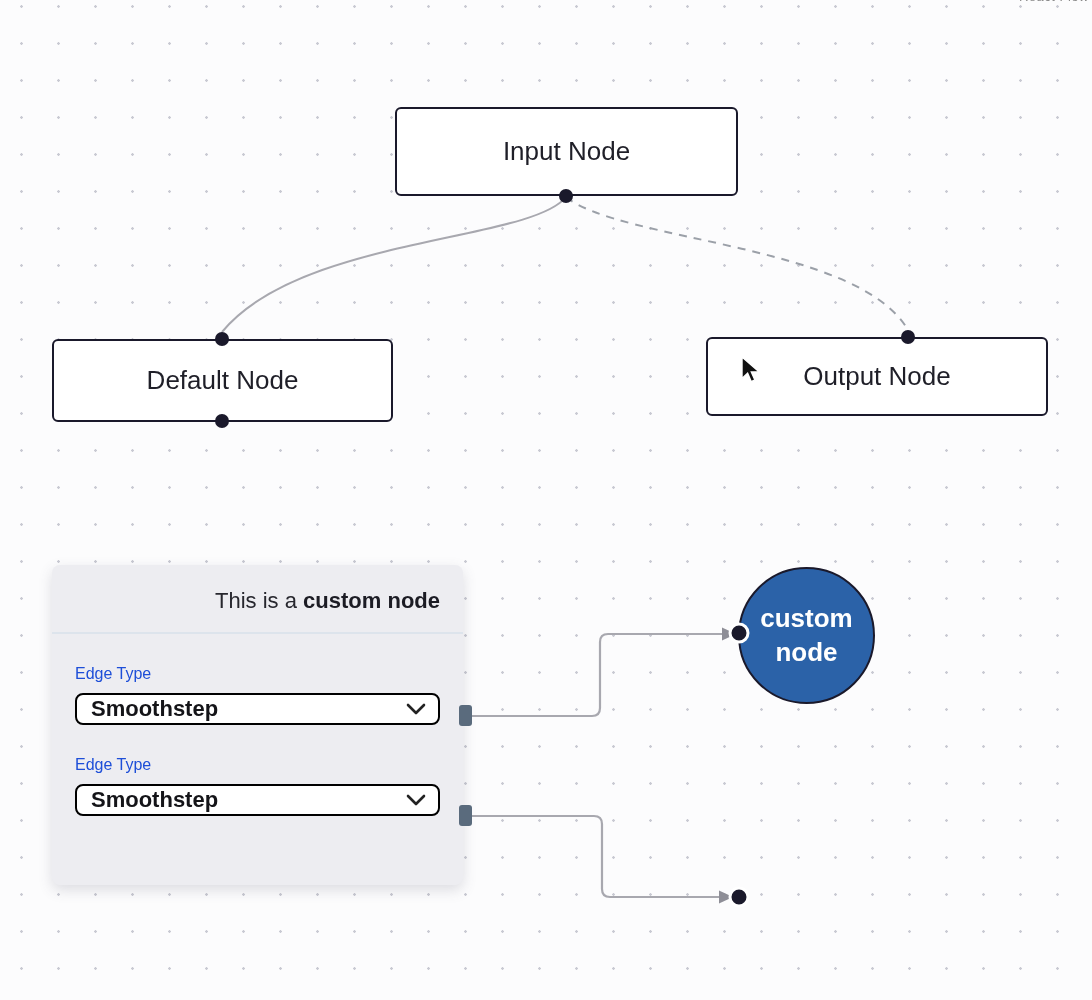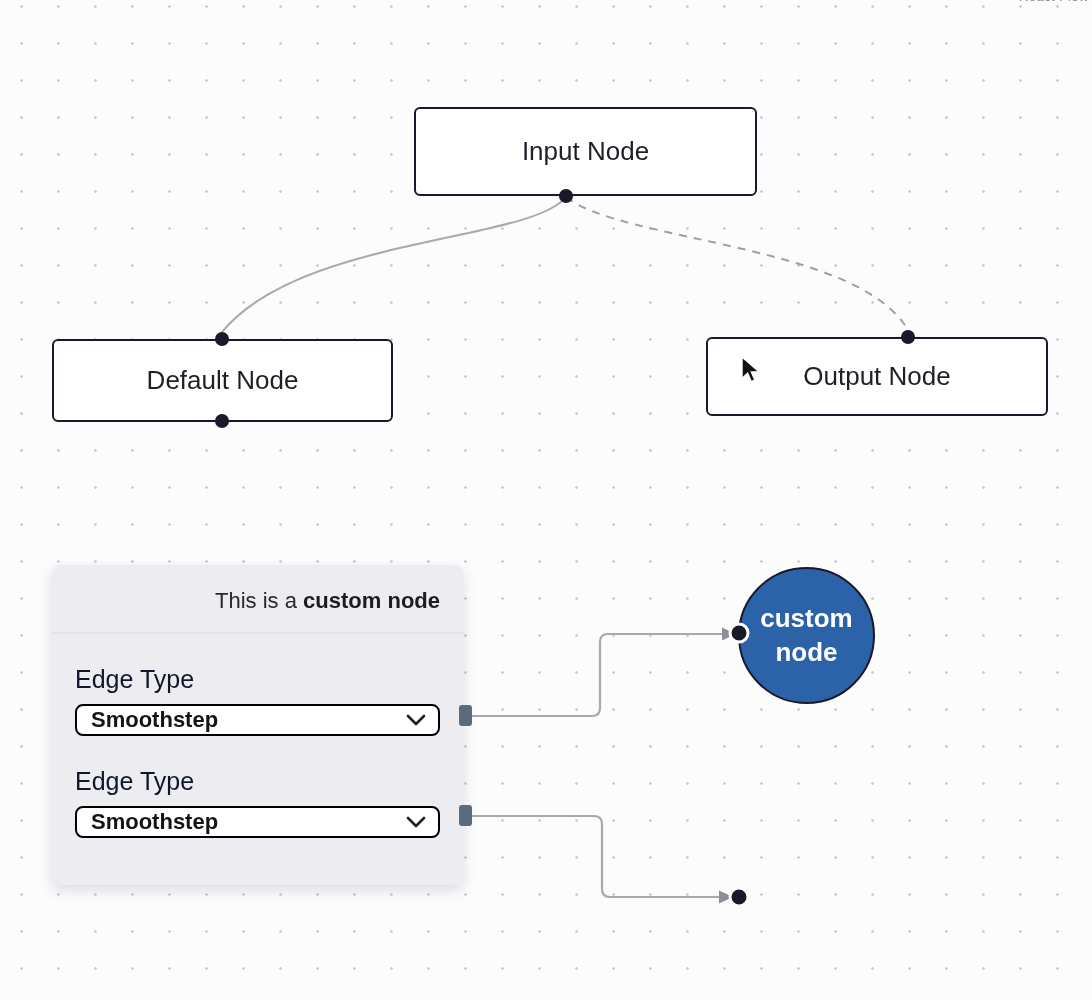--- a/index.html
+++ b/index.html
@@ -24,21 +24,21 @@
     background-size:37px 37px;background-position:3px 25px;
     font-family:"Liberation Sans", sans-serif;color:var(--color-node_text);
   }
   .attribution{position:absolute;top:-11px;right:3px;font-size:13px;color:#8a8a8a;letter-spacing:.5px;}
   .edges{position:absolute;inset:0;width:1092px;height:1000px;}
   .flow-node{
     position:absolute;display:flex;align-items:center;justify-content:center;
     background:#fff;border:2px solid var(--color-node_border);border-radius:6px;
     font-size:26px;color:var(--color-node_text);box-sizing:border-box;
   }
-  .node-input{left:414px;top:107px;width:343px;height:89px;}
+  .node-input{left:395px;top:107px;width:343px;height:89px;}
   .node-default{left:52px;top:339px;width:341px;height:83px;}
   .node-output{left:706px;top:337px;width:342px;height:79px;}
   .handle-dot{
     position:absolute;width:14px;height:14px;border-radius:50%;
     background:var(--color-node_border);transform:translate(-50%,-50%);
   }
   .handle-ringed{
     position:absolute;width:15px;height:15px;border-radius:50%;
     background:var(--color-node_border);border:3px solid #fff;
     transform:translate(-50%,-50%);box-sizing:content-box;
@@ -47,21 +47,21 @@
     position:absolute;left:393px;top:266px;transform:translate(-50%,-50%);
     background:var(--color-canvas_bg);padding:2px 7px;font-size:22px;color:#16161d;white-space:nowrap;
   }
   .panel{
     position:absolute;left:52px;top:565px;width:411px;height:320px;border-radius:8px;
     background:var(--color-panel_bg);box-shadow:0 5px 14px rgba(80,80,100,.18);box-sizing:border-box;
   }
   .panel-title{padding:23px 23px 18px 23px;font-size:22px;color:#27272e;border-bottom:2px solid var(--color-panel_divider);text-align:right;}
   .panel-title b{font-weight:700;color:#1c1c24;}
   .field{padding:0 23px;}
-  .field-label{margin-top:31px;font-size:25px;color:#0f172a;}
+  .field-label{margin-top:31px;font-size:16px;color:#1d4ed8;}
   .select{
     margin-top:10px;height:32px;background:#fff;border:2px solid #000000;border-radius:8px;
     display:flex;align-items:center;justify-content:space-between;padding:0 12px 0 14px;
     box-sizing:border-box;cursor:pointer;
   }
   .select-value{font-size:22px;font-weight:600;color:#141418;}
   .slate-handle{
     position:absolute;width:13px;height:21px;border-radius:3px;background:var(--color-slate_handle);
   }
   .circle-node{

